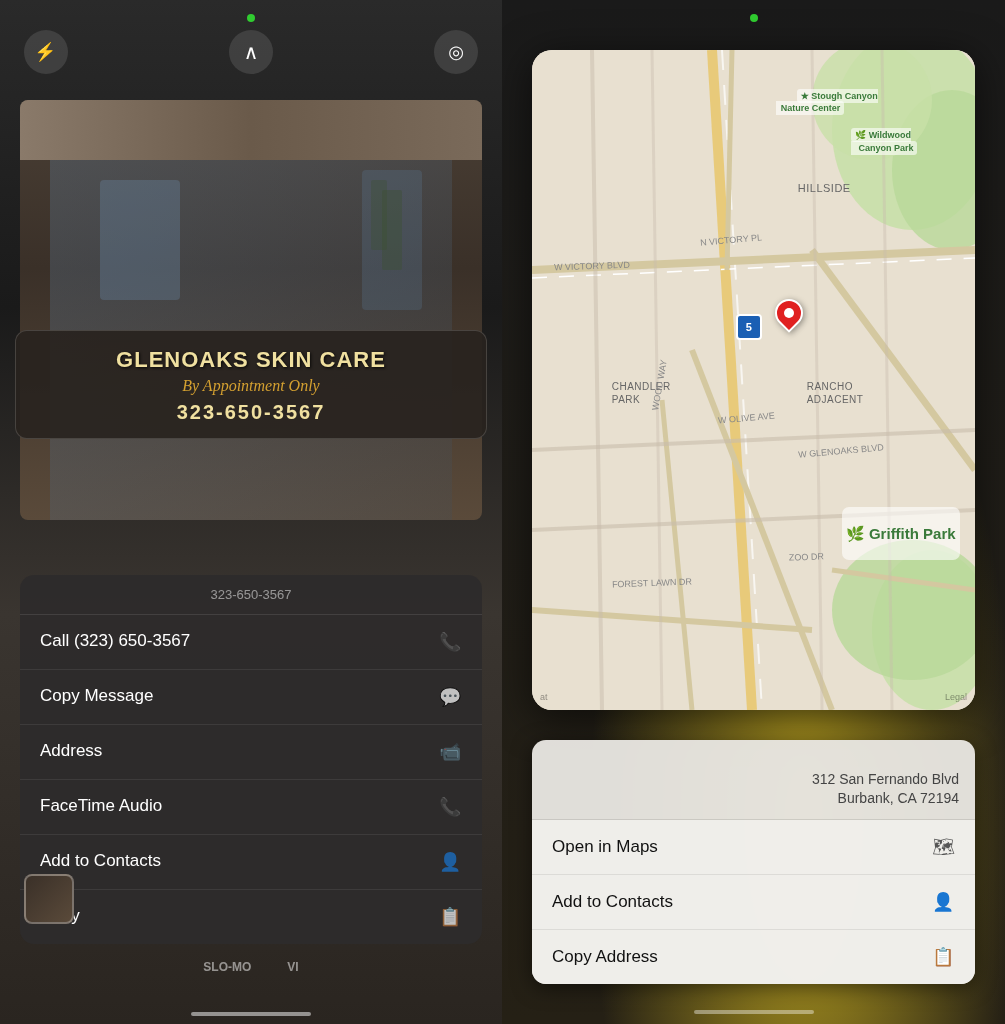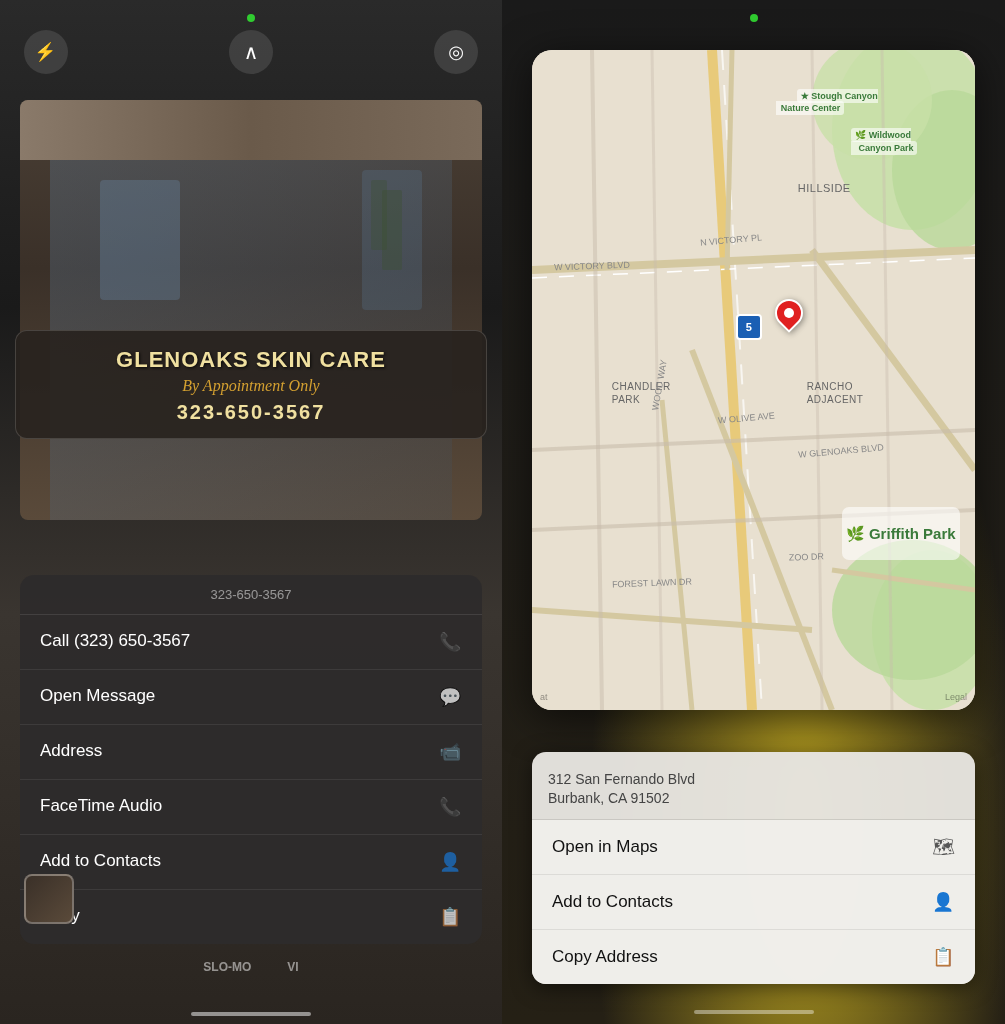--- a/index.html
+++ b/index.html
@@ -293,22 +293,22 @@
       position: absolute;
       bottom: 40px;
       left: 30px;
       right: 30px;
       background: rgba(230, 228, 224, 0.97);
       border-radius: 14px;
       overflow: hidden;
       box-shadow: 0 4px 20px rgba(0,0,0,0.5);
     }
     .address-header {
-      text-align: left;
-      padding: 18px 16px 10px;
+      text-align: right;
+      padding: 30px 16px 10px;
       color: #555;
       font-size: 13px;
       line-height: 1.4;
       border-bottom: 1px solid rgba(0,0,0,0.1);
     }
     .addr-line {
       color: #444;
       font-size: 14px;
       font-weight: 500;
     }
@@ -393,21 +393,21 @@
     <div class="sign-phone">323-650-3567</div>
   </div>
 
   <div class="action-menu">
     <div class="action-header">323-650-3567</div>
     <div class="action-item">
       <span>Call (323) 650-3567</span>
       <span class="action-icon">📞</span>
     </div>
     <div class="action-item">
-      <span>Open Message</span>
+      <span>Copy Message</span>
       <span class="action-icon">💬</span>
     </div>
     <div class="action-item">
       <span>Address</span>
       <span class="action-icon">📹</span>
     </div>
     <div class="action-item">
       <span>FaceTime Audio</span>
       <span class="action-icon">📞</span>
     </div>
@@ -519,21 +519,21 @@
       <div style="position:absolute;top:50%;left:23%;color:#888;font-size:9px;transform:rotate(-80deg);">WOOD WAY</div>
 
       <div class="map-legal">Legal</div>
       <div class="map-at">at</div>
     </div>
   </div>
 
   <div class="address-panel">
     <div class="address-header">
       <div class="addr-line">312 San Fernando Blvd</div>
-      <div class="addr-line">Burbank, CA 91502</div>
+      <div class="addr-line">Burbank, CA 72194</div>
     </div>
     <div class="address-action-item">
       <span>Open in Maps</span>
       <span class="addr-icon">🗺</span>
     </div>
     <div class="address-action-item">
       <span>Add to Contacts</span>
       <span class="addr-icon">👤</span>
     </div>
     <div class="address-action-item">

